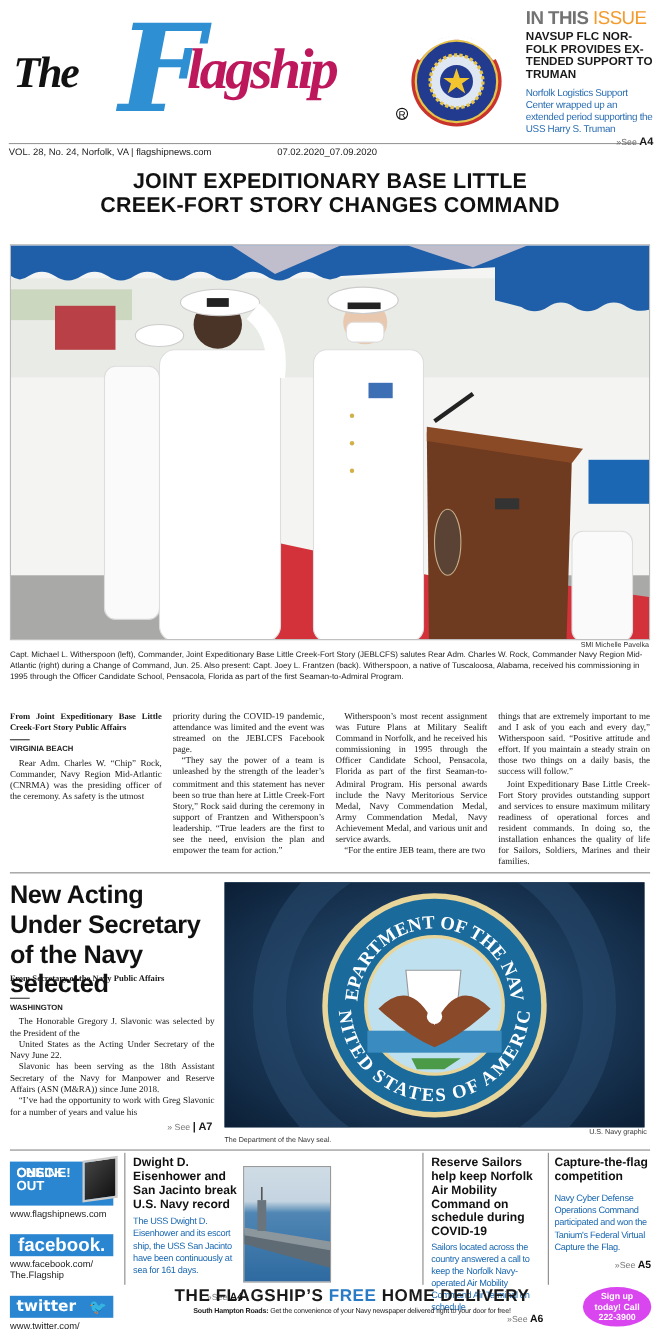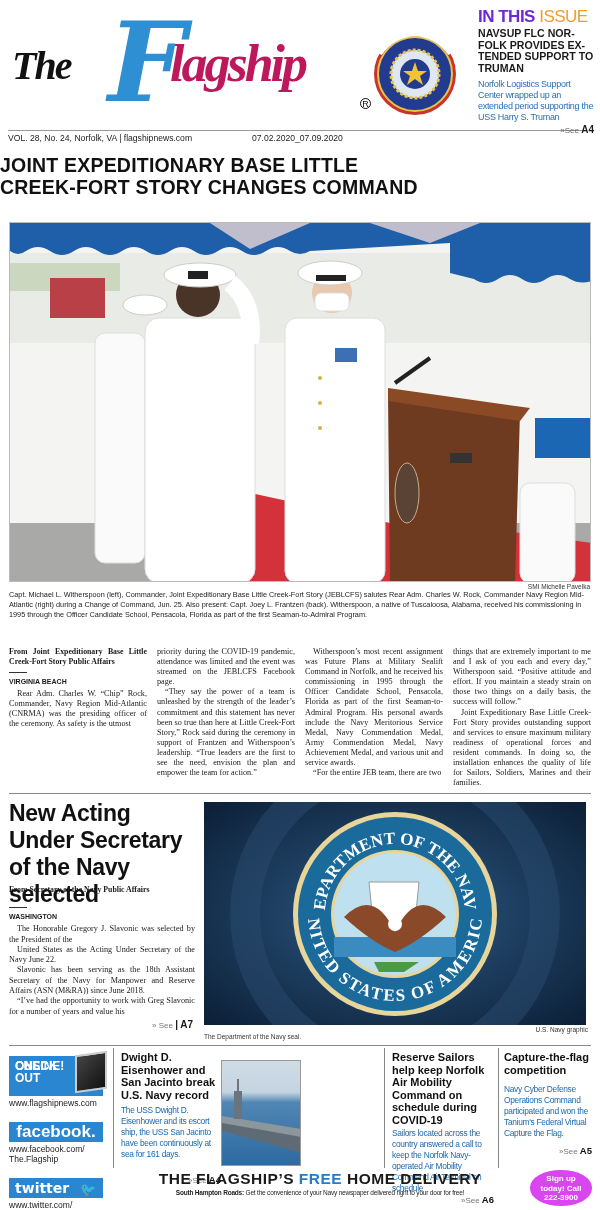--- a/index.html
+++ b/index.html
@@ -12,29 +12,29 @@
   .logo-F { position: absolute; left: 100px; top: 2px; font-family: "DejaVu Serif", serif; font-style: italic; font-weight: bold; font-size: 110px; color: #2f8fd3; line-height: 1; }
   .logo-rest { position: absolute; left: 162px; top: 28px; font-family: "Liberation Serif", serif; font-style: italic; font-weight: bold; font-size: 52px; color: #be185d; letter-spacing: -3px; text-align: center; }
   .logo-reg { position: absolute; left: 352px; top: 92px; font-family: "Liberation Sans", sans-serif; font-size: 9px; color: #111; border: 1px solid #111; border-radius: 50%; width: 11px; height: 11px; line-height: 10px; text-align: center; }
   .seal-cnrma { position: absolute; left: 372px; top: 24px; width: 86px; height: 100px; }
   .meta-line { position: absolute; left: 8px; top: 133px; font-family: "Liberation Sans", sans-serif; font-size: 8.6px; color: #222; }
   .meta-date { position: absolute; left: 252px; top: 133px; font-family: "Liberation Sans", sans-serif; font-size: 8.6px; color: #222; }
   .meta-rule { position: absolute; left: 8px; top: 130px; width: 575px; height: 1px; background: #999; }
 
   .in-issue { position: absolute; left: 478px; top: 8px; width: 116px; }
   .in-issue h4 { font-family: "Liberation Sans", sans-serif; font-size: 17px; line-height: 18px; font-weight: bold; letter-spacing: -0.5px; }
-  .in-issue h4 .a { color: #6d28d9; }
+  .in-issue h4 .a { color: #737373; }
   .in-issue h4 .b { color: #f39b2d; font-weight: normal; }
   .in-issue .hl { font-family: "Liberation Sans", sans-serif; font-weight: bold; font-size: 10.6px; line-height: 11.5px; color: #1a1a1a; margin-top: 2px; }
   .in-issue .blurb { font-family: "Liberation Sans", sans-serif; font-size: 9px; line-height: 11px; color: #2a6eb3; margin-top: 5px; letter-spacing: -0.3px; }
   .in-issue .see { text-align: right; font-family: "Liberation Sans", sans-serif; font-size: 8px; color: #666; margin-top: 1px; }
   .in-issue .see b { color: #1a1a1a; font-size: 10px; }
 
   
-  .headline { position: absolute; left: 0; top: 154px; width: 600px; text-align: left; font-family: "Liberation Sans", sans-serif; font-weight: bold; font-size: 19.5px; line-height: 22px; letter-spacing: 0.2px; color: #111; }
+  .headline { position: absolute; left: 0; top: 154px; width: 600px; text-align: center; font-family: "Liberation Sans", sans-serif; font-weight: bold; font-size: 19.5px; line-height: 22px; letter-spacing: 0.2px; color: #111; }
 
   
   .photo { position: absolute; left: 9px; top: 222px; width: 582px; height: 360px; overflow: hidden; border: 1px solid #bbb; background: #f3f3f1; }
   .credit1 { position: absolute; right: 10px; top: 583px; font-family: "Liberation Sans", sans-serif; font-size: 6.5px; color: #333; }
   .caption1 { position: absolute; left: 9px; top: 590px; width: 582px; font-family: "Liberation Sans", sans-serif; font-size: 7.3px; line-height: 10px; color: #222; }
 
   
   .article1 { position: absolute; left: 9px; top: 647px; width: 582px; height: 140px; }
   .col { position: absolute; top: 0; width: 138px; font-size: 8.2px; line-height: 10.1px; text-align: justify; color: #1a1a1a; }
   .col p { text-indent: 8px; }

